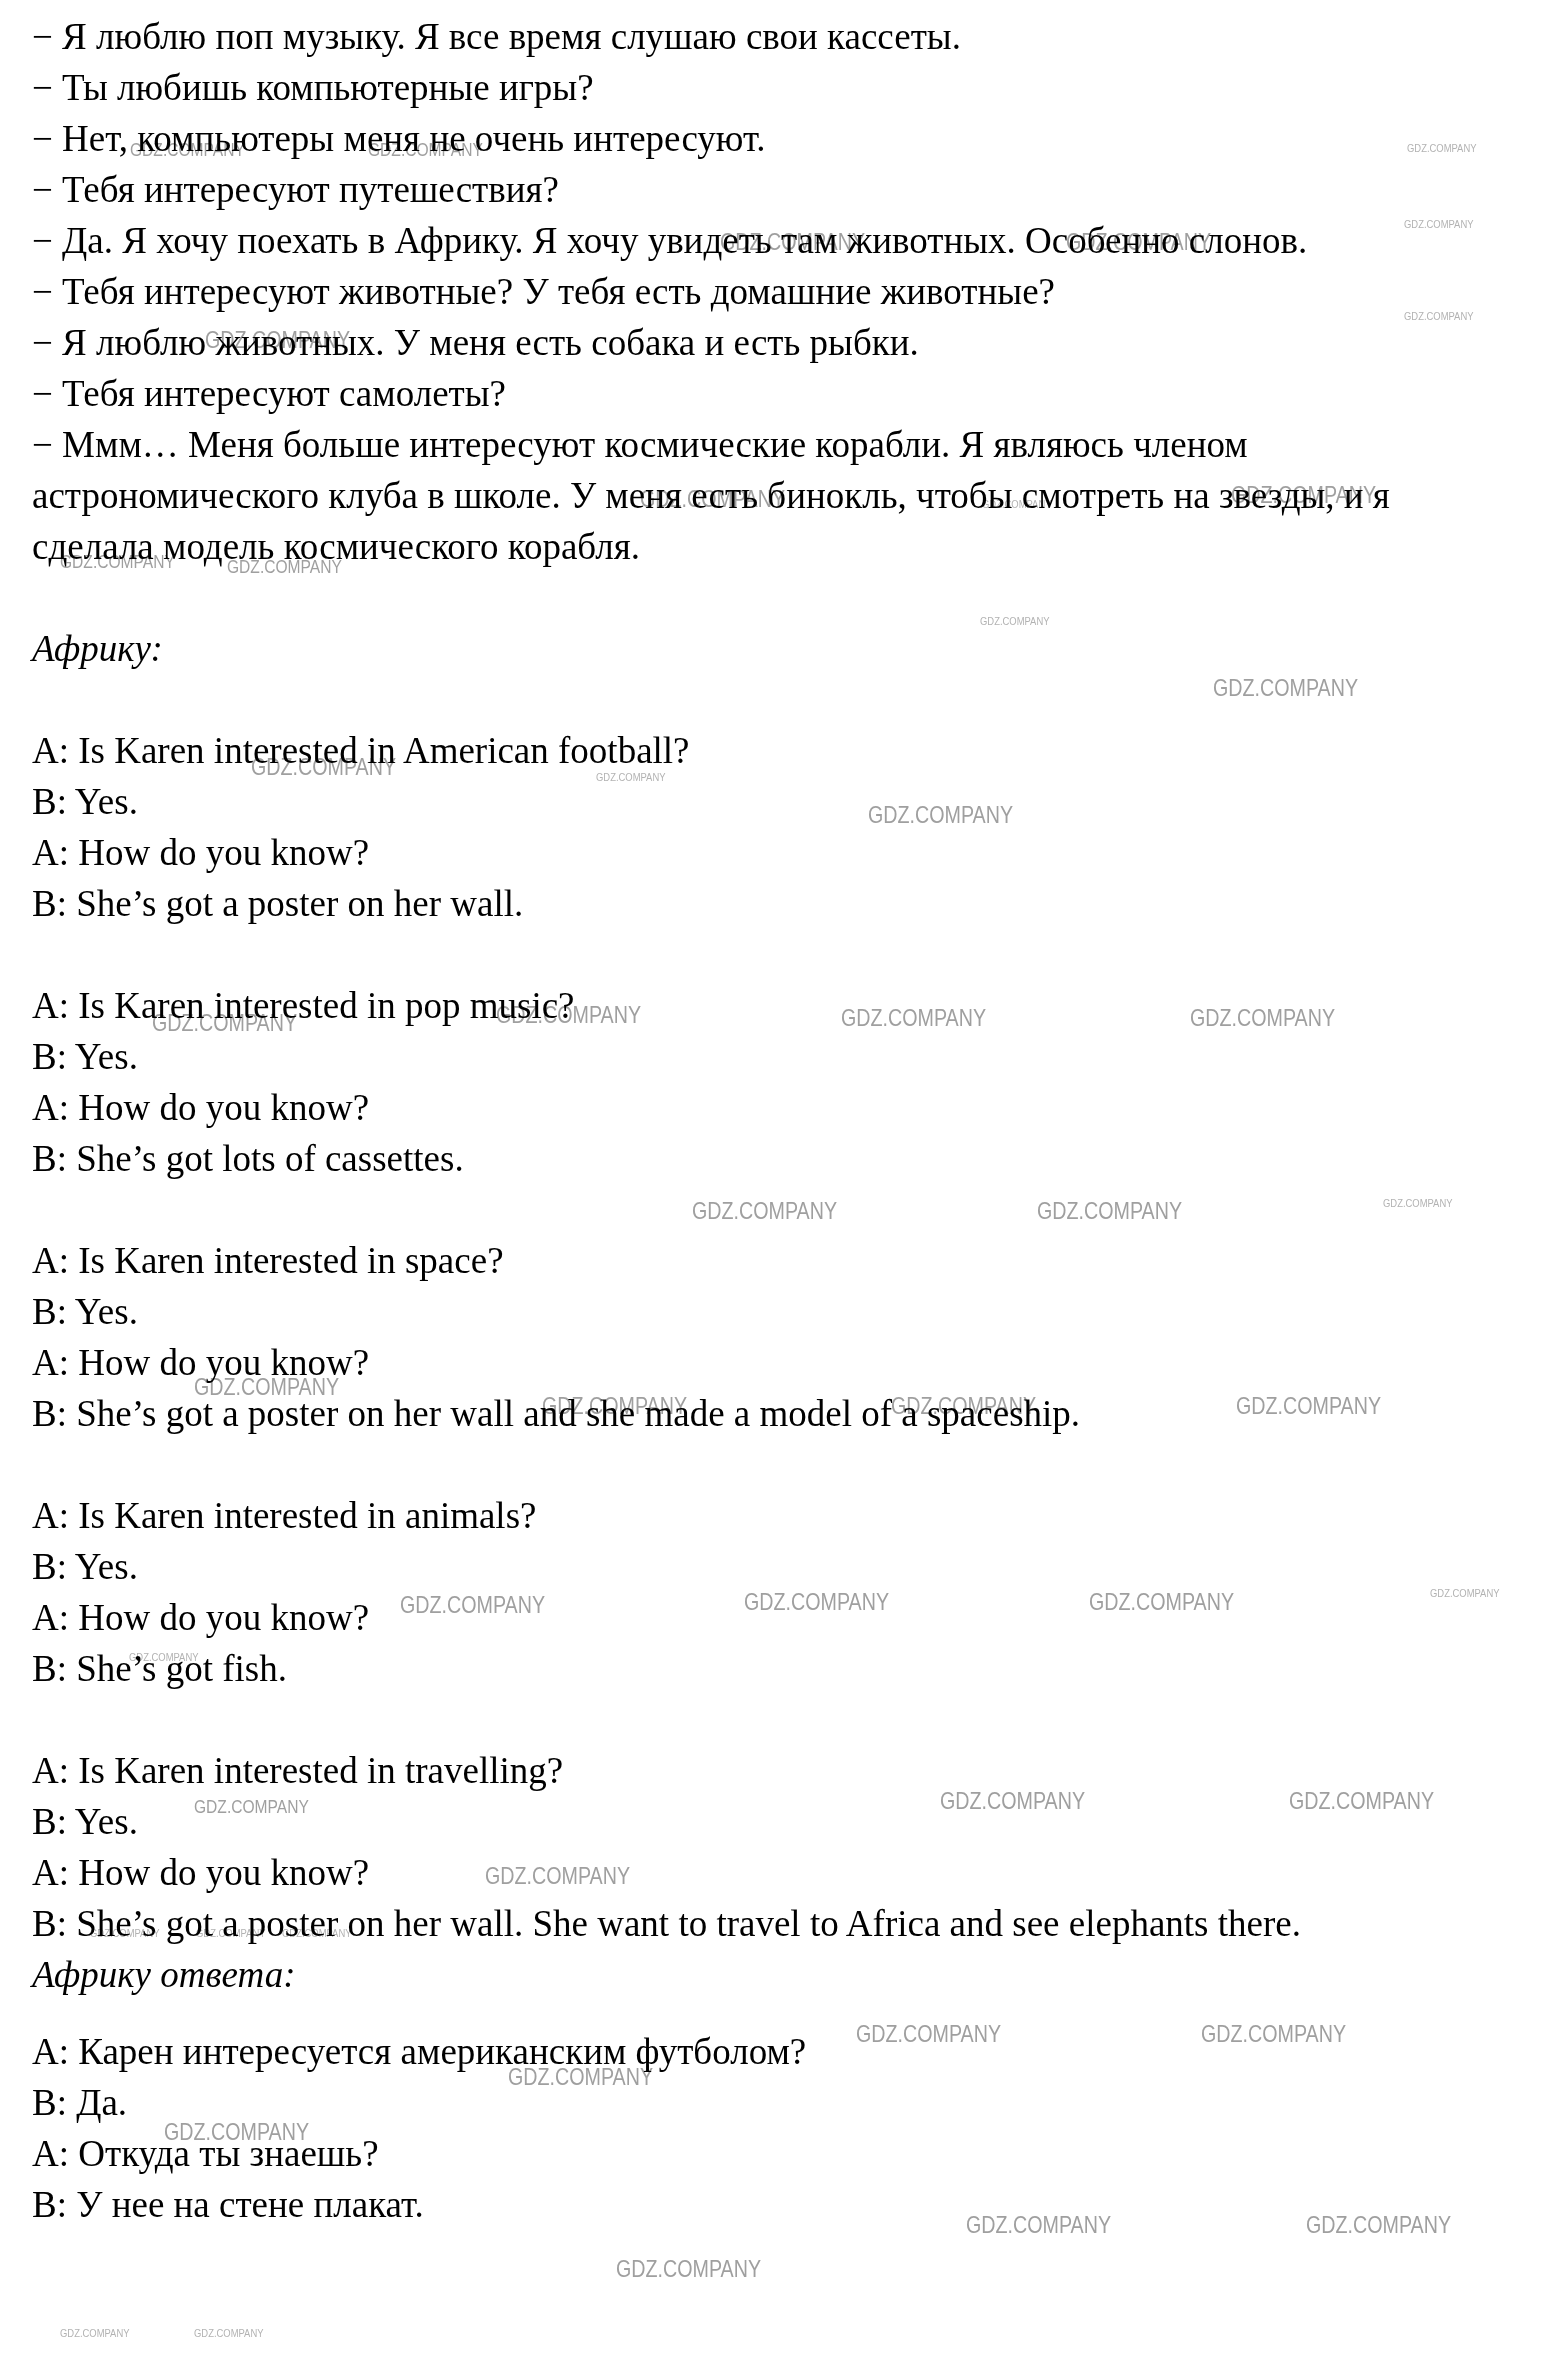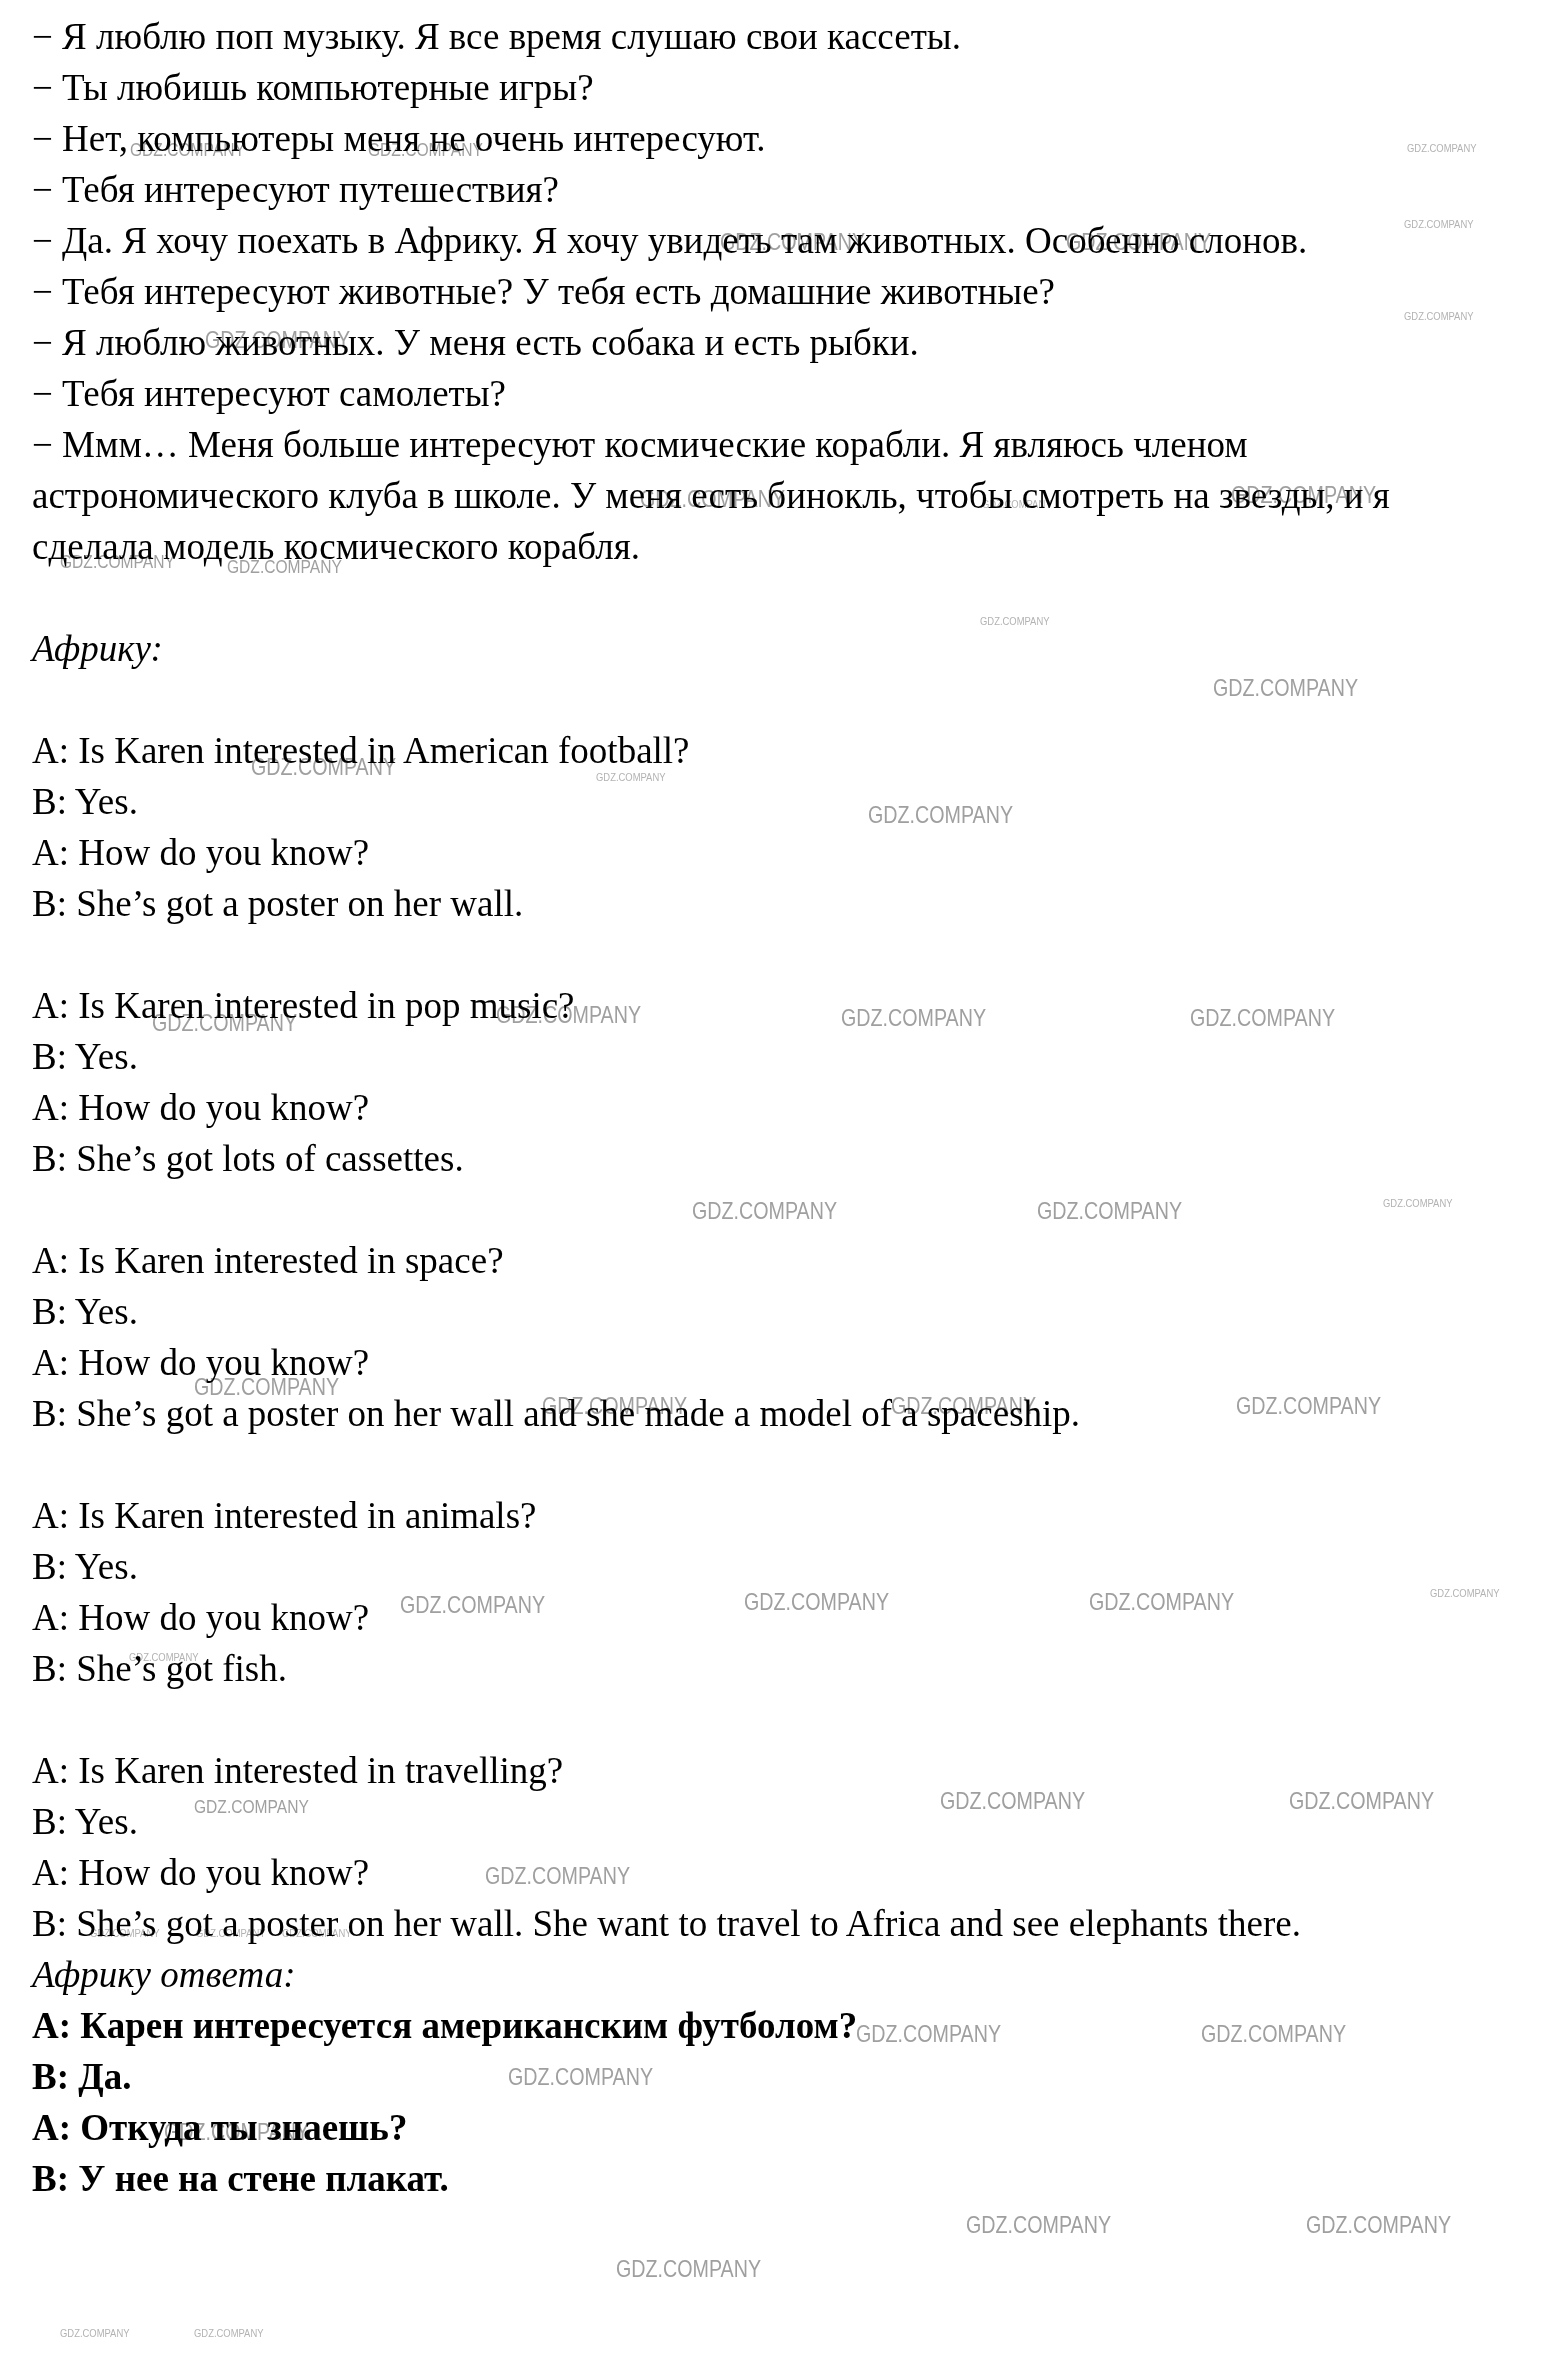--- a/index.html
+++ b/index.html
@@ -6,21 +6,21 @@
   body{
     width:1554px;height:2377px;position:relative;overflow:hidden;
     background:#ffffff;color:#000;
     font-family:"Liberation Serif", serif;
     font-size:37px;line-height:51px;
   }
   .content{position:relative;padding:10.7px 34px 0 32px;z-index:2;}
   p{margin:0;}
   .italic{font-style:italic;}
   .gap1{margin-top:51px;}
-  .gap-small{font-weight:bold;}
+  .gap-small{margin-top:26px;}
   .block{margin-top:51px;}
   
   .wm-layer{position:absolute;inset:0;z-index:1;pointer-events:none;text-align:right;}
   .wm{
     position:absolute;white-space:nowrap;
     font-family:"Liberation Sans", sans-serif;
     color:#8f8f8f;opacity:.85;
     transform:scaleX(.82);transform-origin:left top;
     letter-spacing:0px;font-weight:400;
   }

